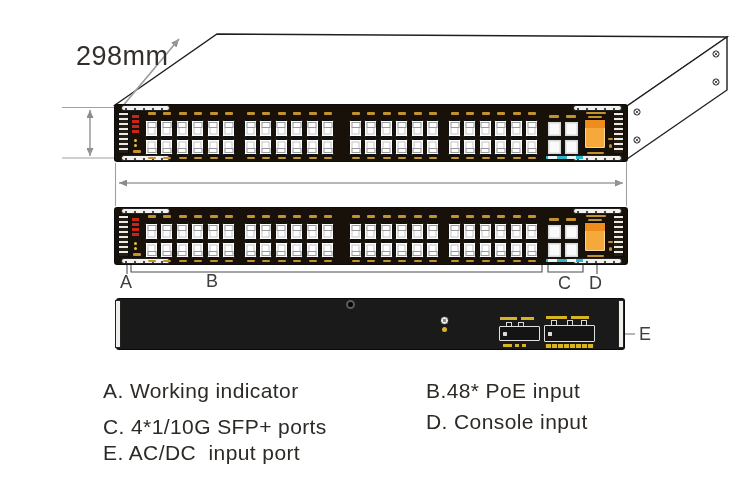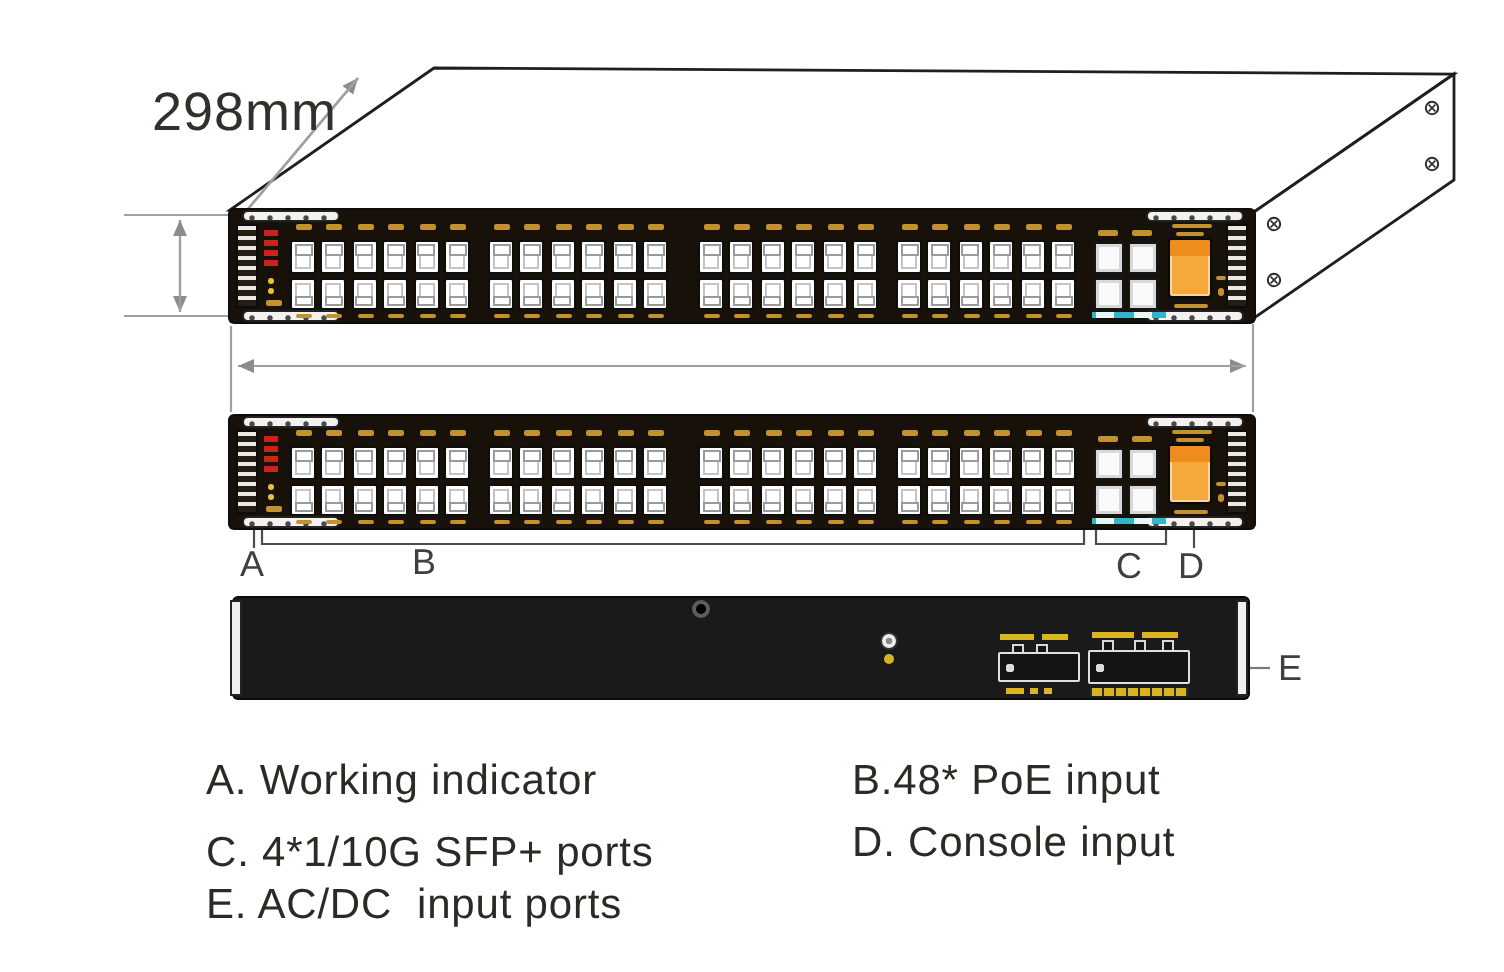--- a/index.html
+++ b/index.html
@@ -436,16 +436,16 @@
   <div class="callout-letter" style="left:206px;top:271px;">B</div>
   <div class="callout-letter" style="left:558px;top:273px;">C</div>
   <div class="callout-letter" style="left:589px;top:273px;">D</div>
   <div class="callout-letter" style="left:639px;top:324px;">E</div>
 
   <div>
     <div class="legend-item" style="left:103px;top:379px;">A. Working indicator</div>
     <div class="legend-item" style="left:426px;top:379px;">B.48* PoE input</div>
     <div class="legend-item" style="left:103px;top:386px;margin-top:29px;">C. 4*1/10G SFP+ ports</div>
     <div class="legend-item" style="left:426px;top:410px;">D. Console input</div>
-    <div class="legend-item" style="left:103px;top:441px;">E. AC/DC  input ports</div>
+    <div class="legend-item" style="left:103px;top:441px;">E. AC/DC  input port</div>
   </div>
 
 </div>
 
 </body></html>

